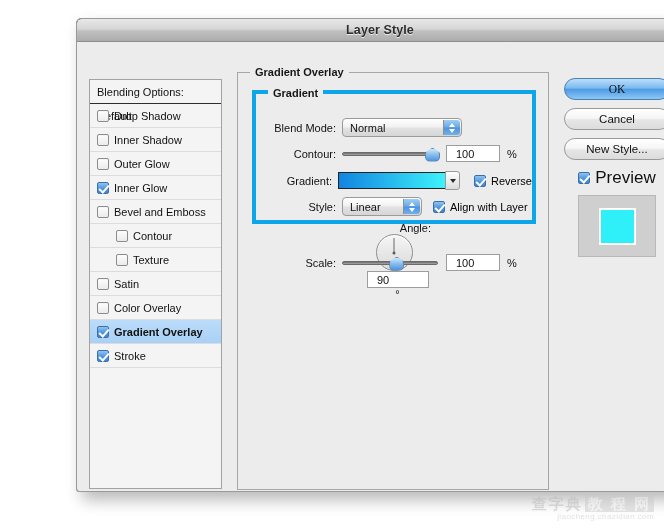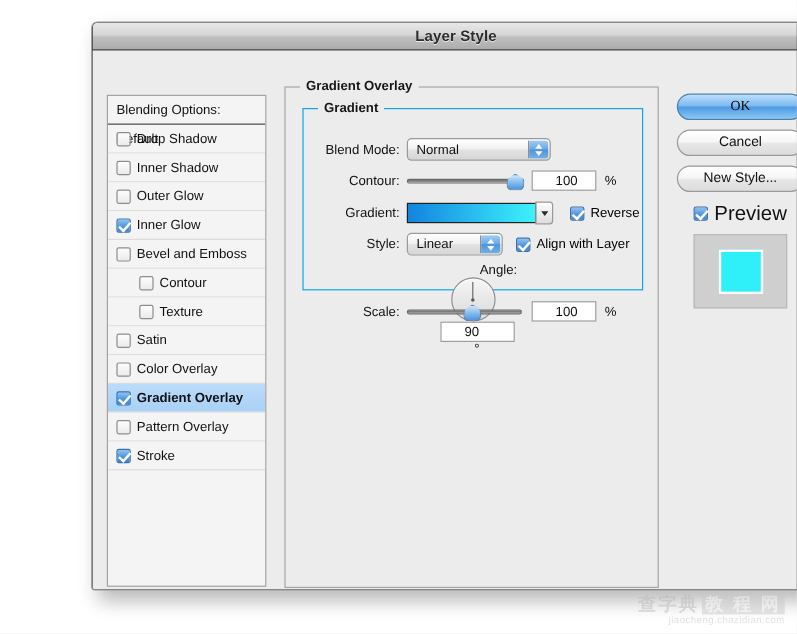--- a/index.html
+++ b/index.html
@@ -156,22 +156,22 @@
     background: #ececec;
     padding: 0 5px;
   }
   #gradient-overlay-title { left: 12px; top: -7px; }
 
   #gradient-group {
     position: absolute;
     left: 14px;
     top: 17px;
     width: 284px;
-    height: 152px;
-    border: 1px solid #0ea5e9;
+    height: 134px;
+    border: 4px solid #0ea5e9;
     box-sizing: border-box;
   }
   #gradient-group-title { left: 12px; top: -7px; }
 
   .ctl-row {
     position: absolute;
     display: flex;
     align-items: center;
     left: 0;
     width: 100%;
@@ -225,21 +225,21 @@
   .arrow-dn { border-top: 4px solid #ffffff; }
 
   
   .numfield {
     height: 17px;
     border: 1px solid #9d9d9d;
     background: #ffffff;
     box-sizing: border-box;
     display: flex;
     align-items: center;
-    padding-left: 19px;
+    padding-left: 9px;
     font-size: 11px;
     color: #111;
   }
   .unit {
     font-size: 11px;
     color: #111;
     margin-left: 7px;
   }
 
   
@@ -459,24 +459,20 @@
             <span class="cb"></span>
             <span class="style-label">Satin</span>
           </div>
           <div class="style-row">
             <span class="cb"></span>
             <span class="style-label">Color Overlay</span>
           </div>
           <div class="style-row selected">
             <span class="cb checked"></span>
             <span class="style-label">Gradient Overlay</span>
-          </div>
-          <div class="style-row">
-            <span class="cb"></span>
-            <span class="style-label">Pattern Overlay</span>
           </div>
           <div class="style-row">
             <span class="cb checked"></span>
             <span class="style-label">Stroke</span>
           </div>
         </div>
     </div>
 
     <div id="main-panel">
       <div class="group-title" id="gradient-overlay-title">Gradient Overlay</div>

